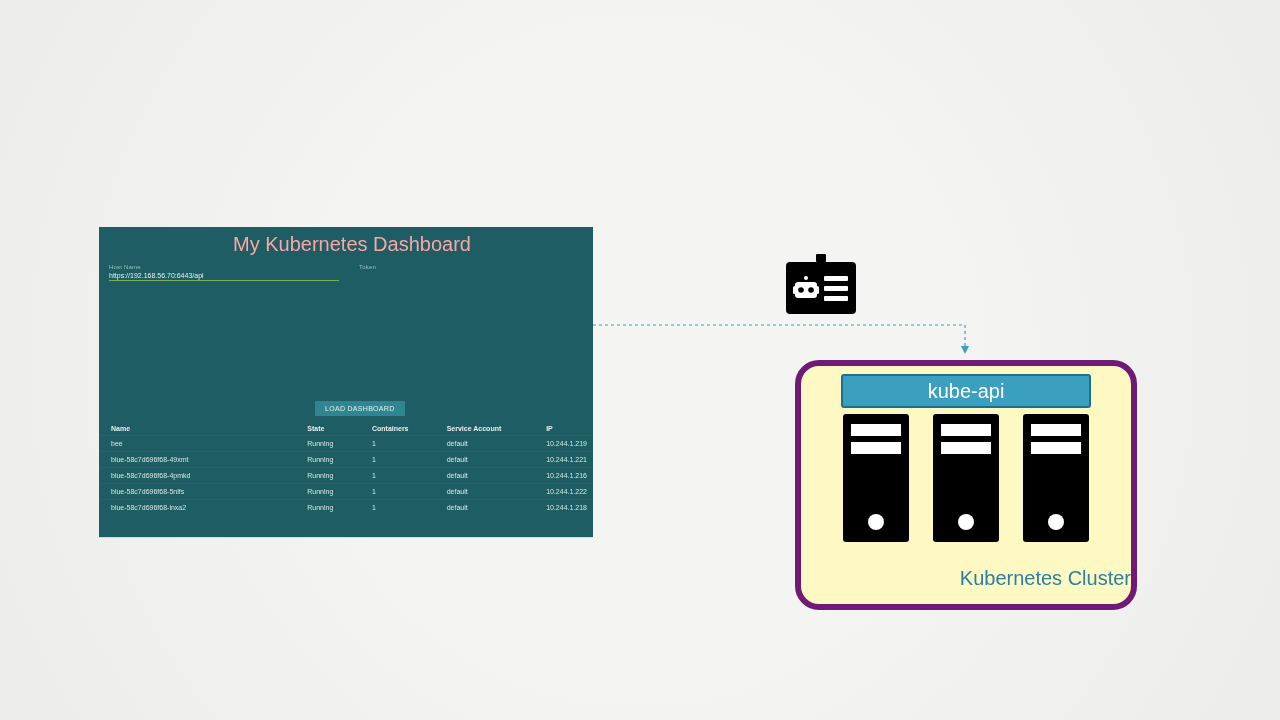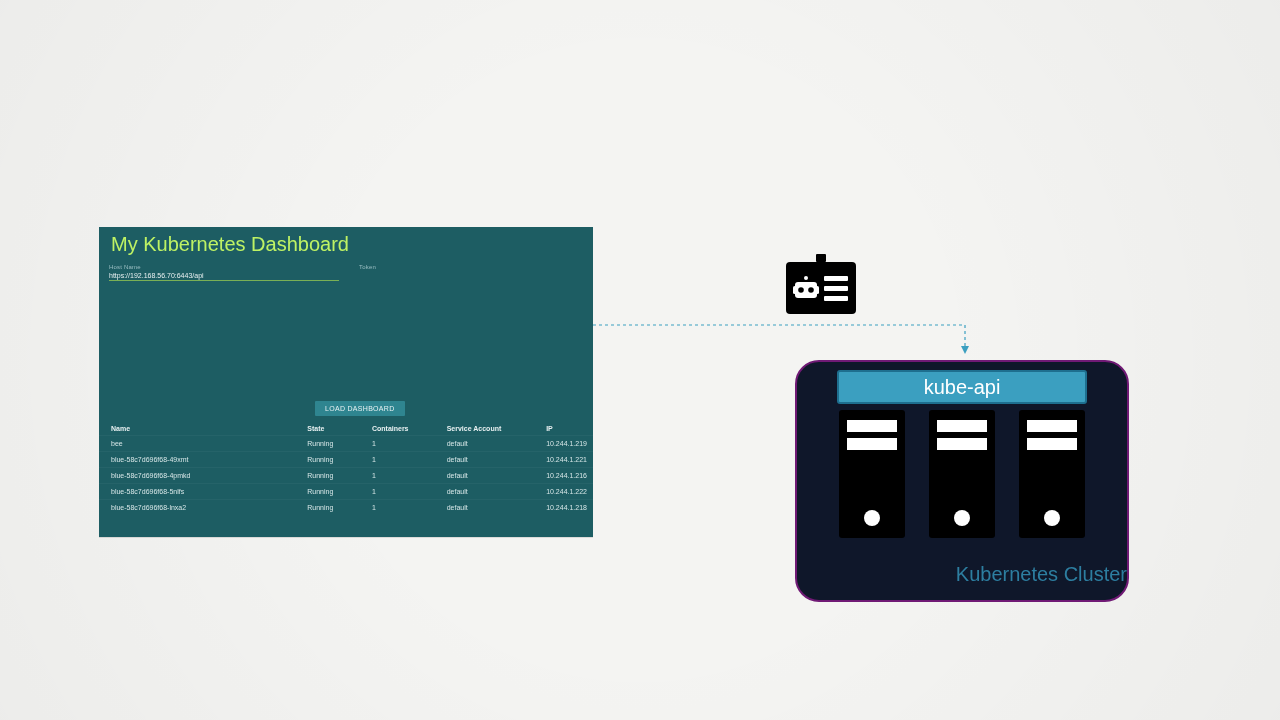--- a/index.html
+++ b/index.html
@@ -28,24 +28,24 @@
     position: absolute;
     left: 99px;
     top: 227px;
     width: 494px;
     height: 310px;
     background: #1d5d63;
     color: #e8f0f1;
     box-shadow: 0 1px 0 rgba(0,0,0,0.1);
   }
   .dashboard-title {
-    text-align: left;
+    text-align: center;
     font-weight: 400;
     font-size: 20px;
-    color: #bef264;
+    color: #fca5a5;
     padding: 6px 0 8px 12px;
   }
   .field-row {
     display: flex;
     gap: 20px;
     padding: 0 10px;
   }
   .field {
     display: flex;
     flex-direction: column;
@@ -103,23 +103,23 @@
   .pods-table th:nth-child(3), .pods-table td:nth-child(3){ width: 60px; }
   .pods-table th:nth-child(4), .pods-table td:nth-child(4){ width: 90px; }
 
   
   .cluster {
     position: absolute;
     left: 795px;
     top: 360px;
     width: 330px;
     height: 238px;
-    border: 2px solid #701a75;
+    border: 6px solid #701a75;
     border-radius: 24px;
-    background: #0f172a;
+    background: #fef9c3;
   }
   .kube-api {
     position: absolute;
     top: 8px;
     left: 50%;
     transform: translateX(-50%);
     width: 246px;
     height: 30px;
     background: #3b9fc0;
     border: 2px solid #1e6f8f;

